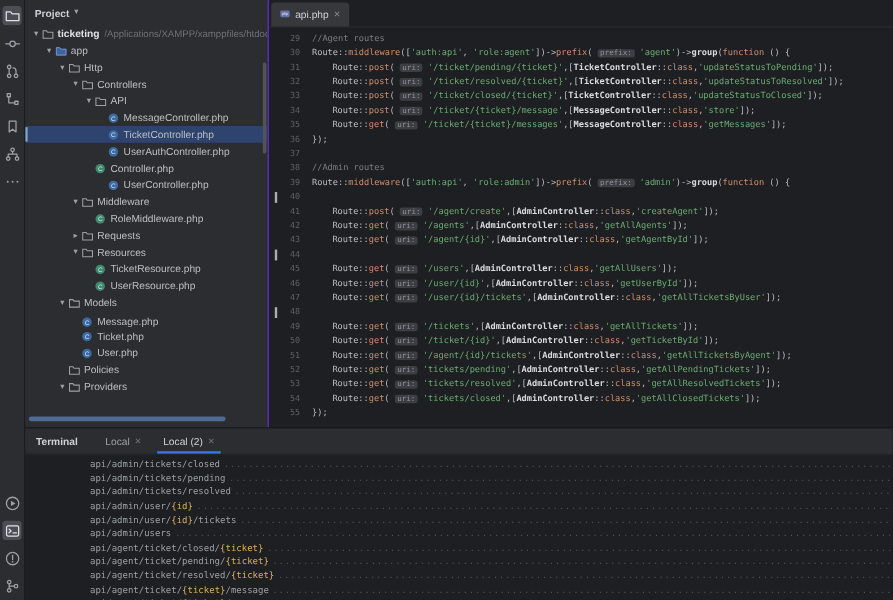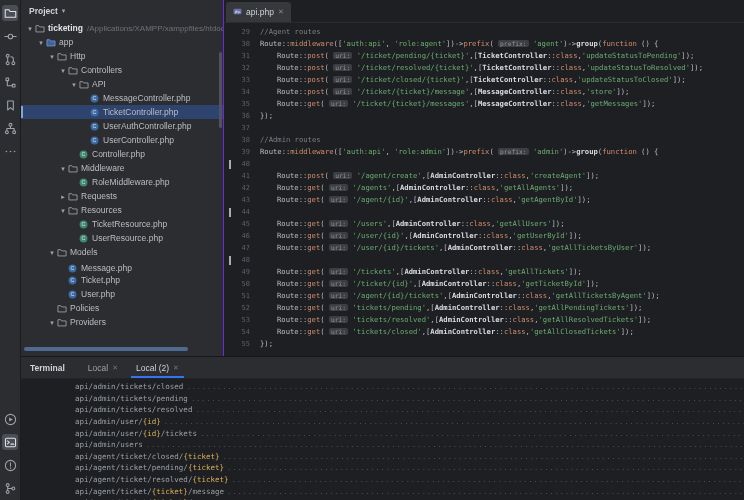--- a/index.html
+++ b/index.html
@@ -239,39 +239,39 @@
             <div class="tree-row" style="padding-left: 59px;">
               <span class="chev"></span>
               <span class="ticon">
                 <svg width="9" height="9" viewBox="0 0 16 16">
                   <circle cx="8" cy="8" r="7" fill="#3b6ba5"></circle>
                   <text x="8" y="11.5" font-size="9.5" text-anchor="middle" fill="#dfe3e8" font-family="sans-serif">C</text>
                 </svg>
               </span>
               <span class="tlabel">UserAuthController.php</span>
             </div>
+            <div class="tree-row" style="padding-left: 48px;">
+              <span class="chev"></span>
+              <span class="ticon">
+                <svg width="9" height="9" viewBox="0 0 16 16">
+                  <circle cx="8" cy="8" r="7" fill="#3d8a6e"></circle>
+                  <text x="8" y="11.5" font-size="9.5" text-anchor="middle" fill="#dfe3e8" font-family="sans-serif">C</text>
+                </svg>
+              </span>
+              <span class="tlabel">Controller.php</span>
+            </div>
             <div class="tree-row" style="padding-left: 59px;">
               <span class="chev"></span>
               <span class="ticon">
                 <svg width="9" height="9" viewBox="0 0 16 16">
                   <circle cx="8" cy="8" r="7" fill="#3b6ba5"></circle>
                   <text x="8" y="11.5" font-size="9.5" text-anchor="middle" fill="#dfe3e8" font-family="sans-serif">C</text>
                 </svg>
               </span>
               <span class="tlabel">UserController.php</span>
-            </div>
-            <div class="tree-row" style="padding-left: 48px;">
-              <span class="chev"></span>
-              <span class="ticon">
-                <svg width="9" height="9" viewBox="0 0 16 16">
-                  <circle cx="8" cy="8" r="7" fill="#3d8a6e"></circle>
-                  <text x="8" y="11.5" font-size="9.5" text-anchor="middle" fill="#dfe3e8" font-family="sans-serif">C</text>
-                </svg>
-              </span>
-              <span class="tlabel">Controller.php</span>
             </div>
             <div class="tree-row" style="padding-left: 37px;">
               <span class="chev">▾</span>
               <span class="ticon">
                 <svg width="10" height="9" viewBox="0 0 16 14">
                   <path d="M1.5 2.5h4.5l1.5 2h7v8h-13z" fill="none" stroke="#9da0a6" stroke-width="1.4"></path>
                 </svg>
               </span>
               <span class="tlabel">Middleware</span>
             </div>

